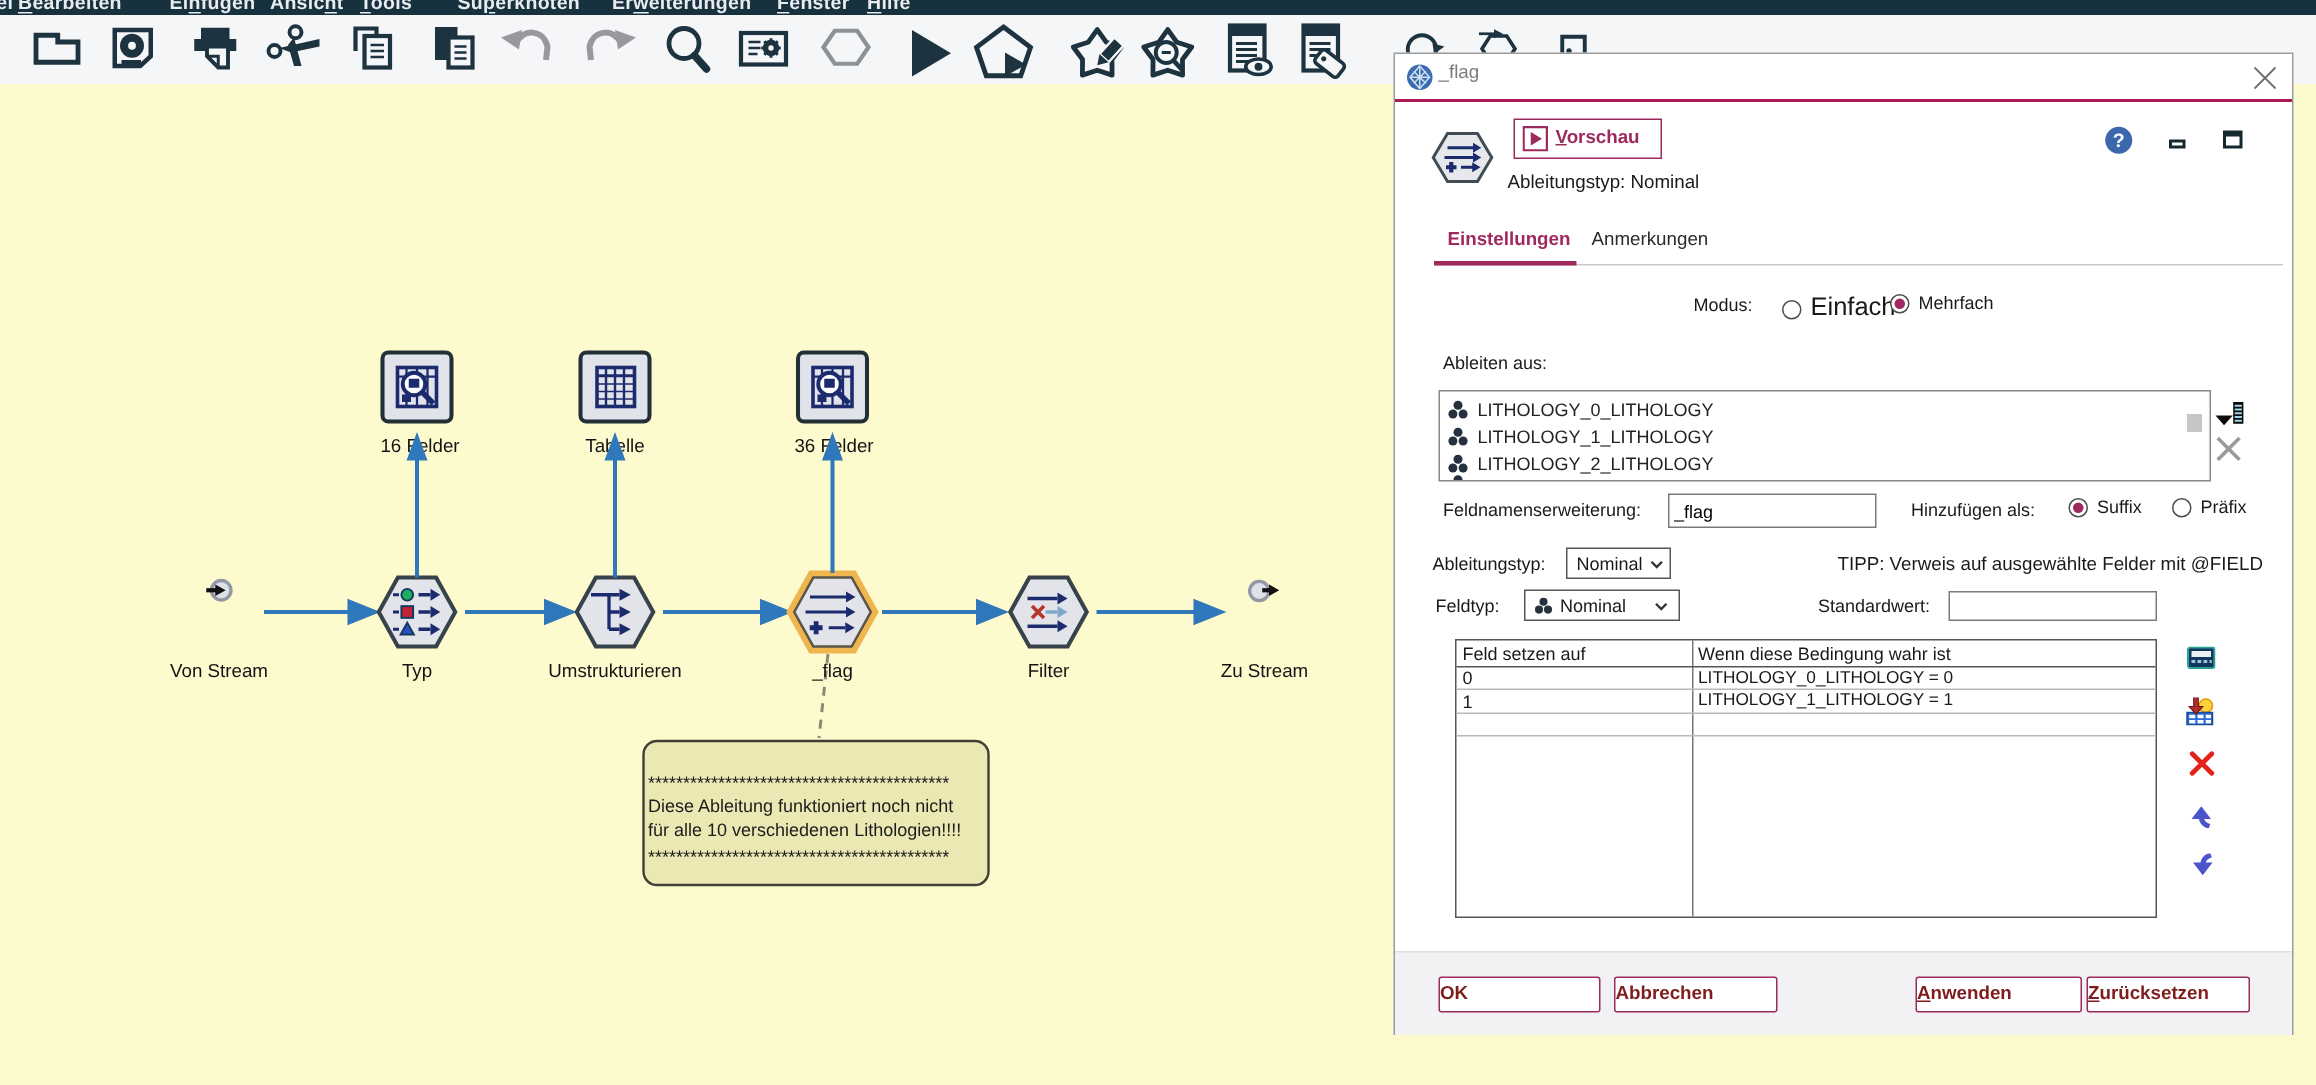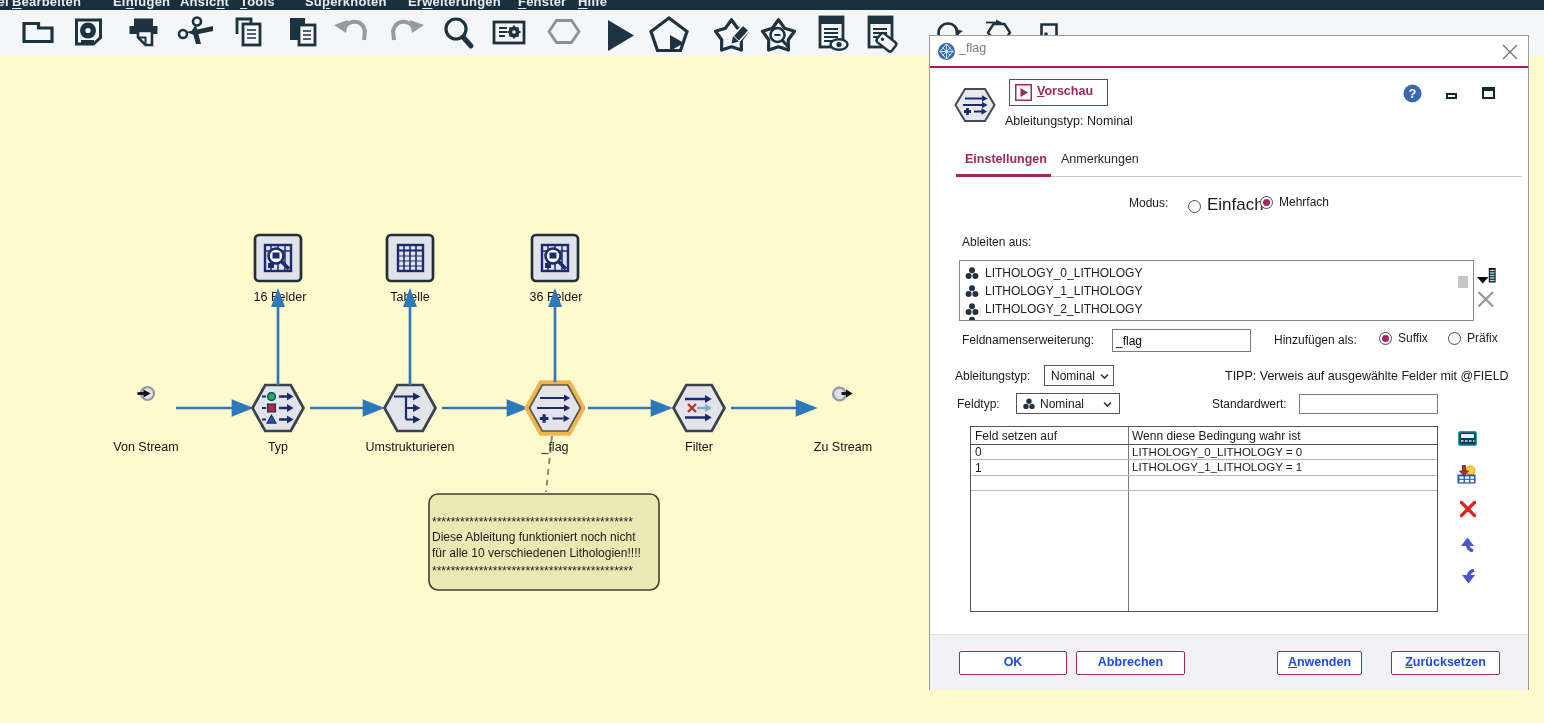--- a/index.html
+++ b/index.html
@@ -6,21 +6,21 @@
 #menubar span{position:absolute;top:-6.5px;font-size:13px;font-weight:bold;color:#e8ecf0;letter-spacing:0.2px;white-space:pre}
 #menubar u{text-decoration-thickness:1px;text-underline-offset:2px}
 #toolbar{position:absolute;left:0;top:10px;width:1544px;height:46px;background:#f5f6f8;z-index:1}
 #canvas{position:absolute;left:0;top:56px;width:1544px;height:667px;background:#fdfacd}
 #stream{position:absolute;left:0;top:0;width:1544px;height:723px;z-index:2}
 #dialog{position:absolute;left:929px;top:35px;width:598px;height:653px;background:#ffffff;border:1px solid #9a9a9a;z-index:10;font-size:12px;color:#1a1a1a}
 #dialog .abs{position:absolute}
 .mline{position:absolute;left:0;top:30px;width:598px;height:2px;background:#aa1a53}
 .radio{display:inline-block;width:13px;height:13px;border:1.5px solid #4d4d4d;border-radius:50%;background:#fff;vertical-align:-3px;box-sizing:border-box}
 .radio.sel::after{content:"";display:block;width:7px;height:7px;border-radius:50%;background:#a02860;margin:1.5px auto}
-.btn{position:absolute;height:24px;background:#fff;border:1.5px solid #9c2a5c;border-radius:2px;color:#1d4ed8;font-weight:bold;font-size:12.5px;text-align:center;line-height:21px;box-sizing:border-box}
+.btn{position:absolute;height:24px;background:#fff;border:1.5px solid #9c2a5c;border-radius:2px;color:#7f1d1d;font-weight:bold;font-size:12.5px;line-height:21px;box-sizing:border-box}
 input.tb{position:absolute;border:1px solid #7a7a7a;background:#fff;font:12px "Liberation Sans",sans-serif;padding:0 3px;margin:0;box-sizing:border-box}
 .sel-box{position:absolute;border:1px solid #555;background:#fff;box-sizing:border-box;font-size:12px}
 </style></head>
 <body>
 <div id="menubar">
 <span style="left:-24px">Datei</span>
 <span style="left:12px"><u>B</u>earbeiten</span>
 <span style="left:113px">Ei<u>n</u>fügen</span>
 <span style="left:180px">Ansic<u>h</u>t</span>
 <span style="left:240px"><u>T</u>ools</span>
@@ -399,15 +399,15 @@
 <path d="M6.5,0.5 L0,9 H13 z" fill="#4a55cc"></path>
 <path d="M6.5,8 Q7,12.5 12,14" stroke="#4a55cc" stroke-width="3.4" fill="none"></path>
     </svg>
 <svg class="abs" style="left:532px;top:533px" width="14" height="15" viewBox="0 0 14 15">
 <path d="M6.5,14.5 L0,6 H13 z" fill="#4a55cc"></path>
 <path d="M6.5,7 Q7,2.5 12,1" stroke="#4a55cc" stroke-width="3.4" fill="none"></path>
     </svg>
 <div class="abs" style="left:0px;top:598px;width:598px;height:55px;background:#f2f2f4;border-top:1px solid #e0e0e2"></div>
 <div class="btn" style="left:29px;top:615px;width:108px">OK</div>
 <div class="btn" style="left:146px;top:615px;width:109px">Abbrechen</div>
-<div class="btn" style="left:347px;top:615px;width:85px"><u>A</u>nwenden</div>
+<div class="btn" style="left:347px;top:615px;width:111px"><u>A</u>nwenden</div>
 <div class="btn" style="left:461px;top:615px;width:109px"><u>Z</u>urücksetzen</div>
 </div>
 
 </body></html>

